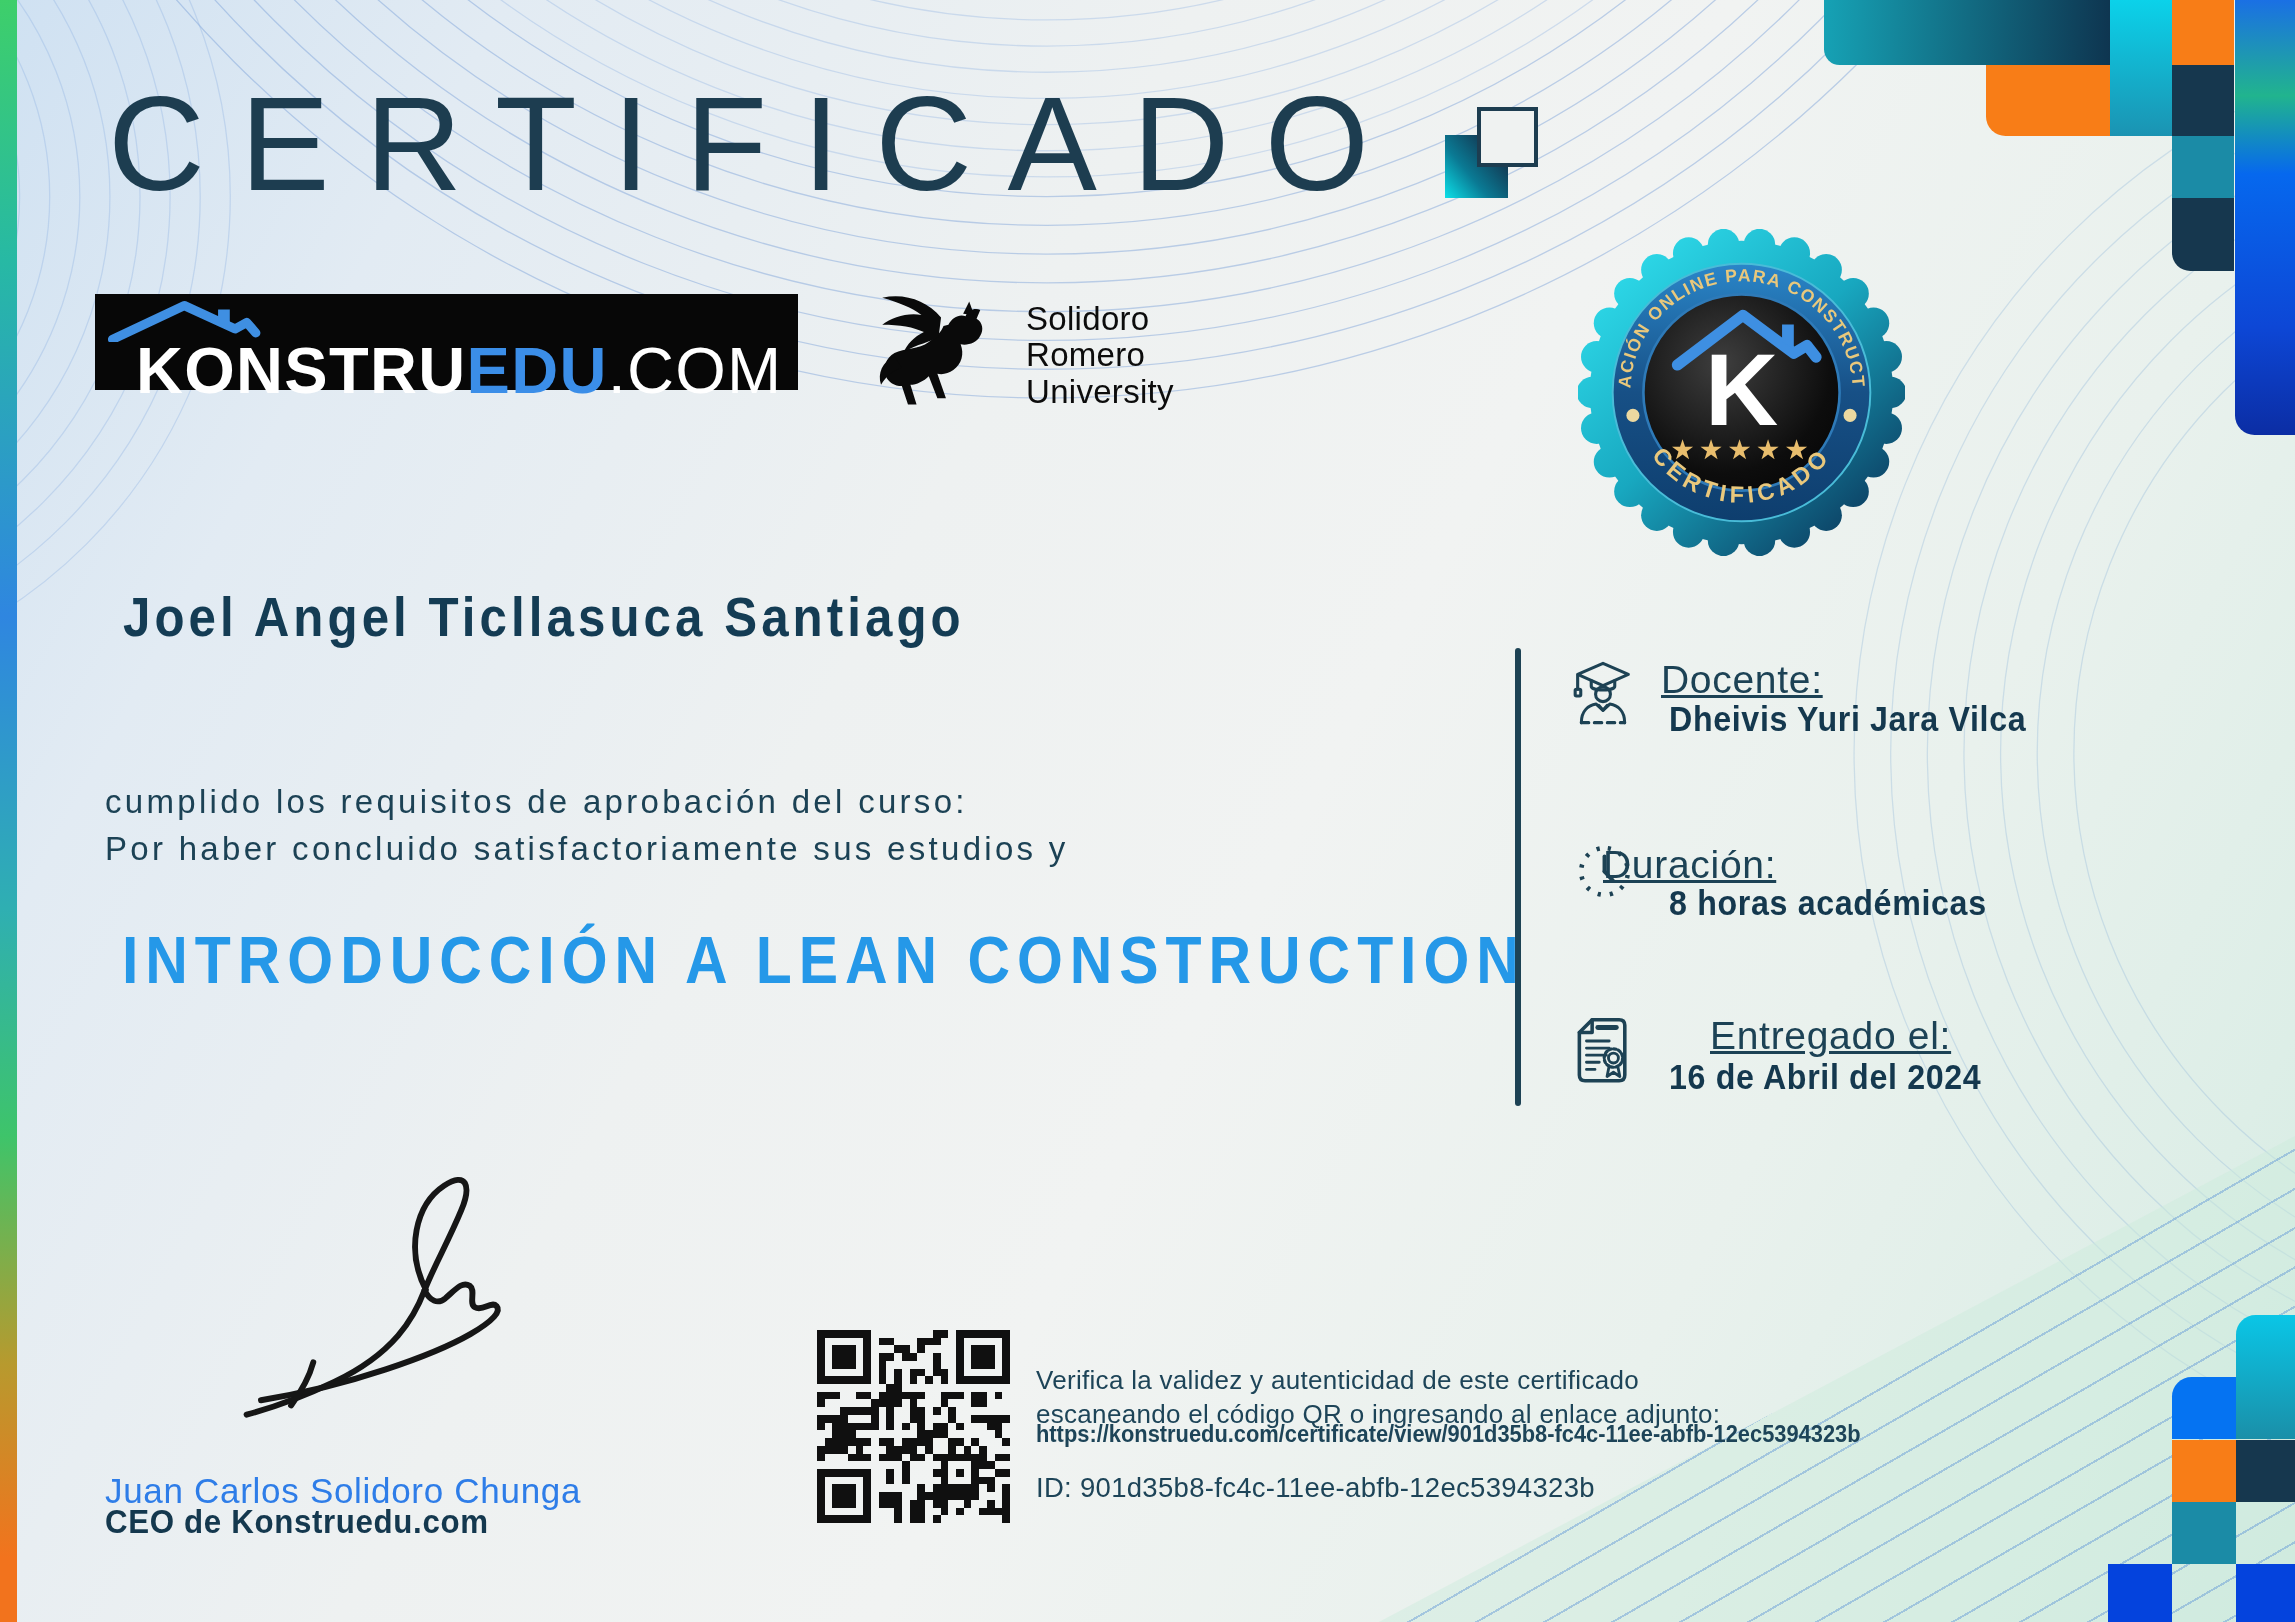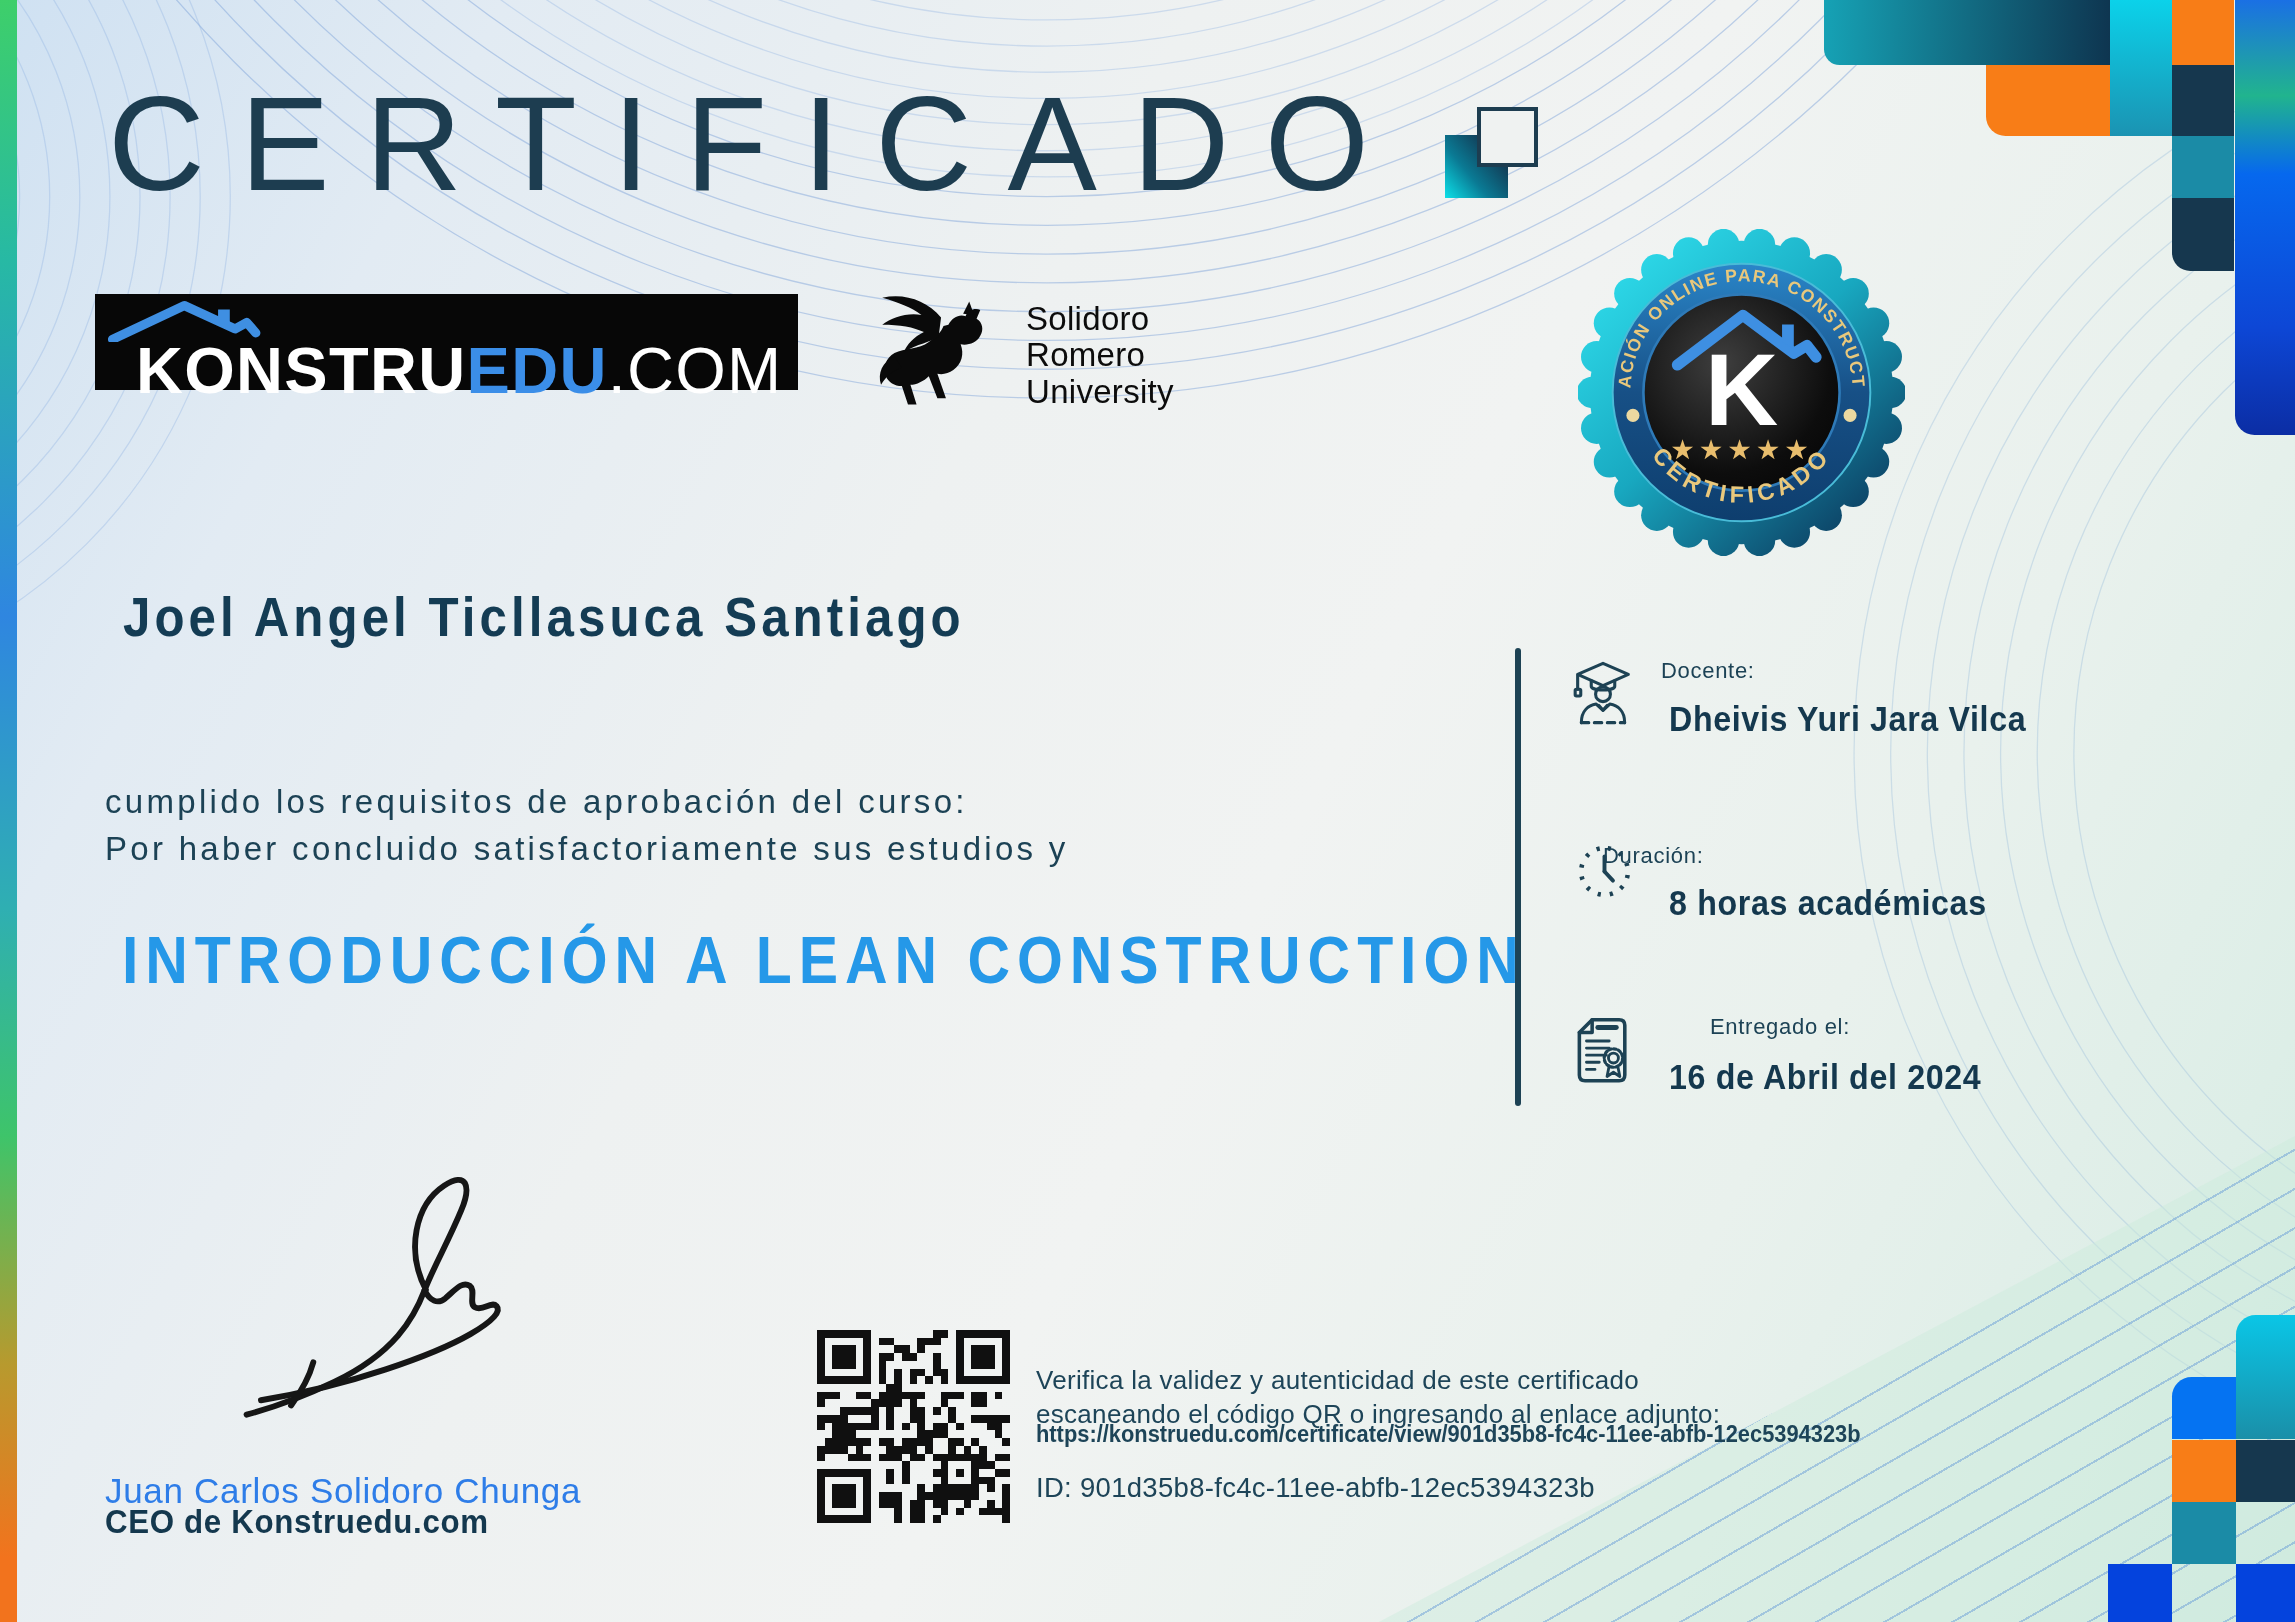--- a/index.html
+++ b/index.html
@@ -30,21 +30,21 @@
   .kbox-text .com{font-weight:400;}
   .dru-text{position:absolute;left:1026px;top:301px;font-size:33px;line-height:1.1;color:#0c0c0c;
     font-weight:500;letter-spacing:0.3px;}
   .intro{position:absolute;left:105px;top:489px;font-size:33px;letter-spacing:2px;color:#1c4255;}
   .recipient{position:absolute;left:123px;top:584px;font-size:56px;font-weight:700;color:#143c54;
     letter-spacing:4.6px;transform:scaleX(0.88);transform-origin:left top;white-space:nowrap;}
   .bodytxt{position:absolute;left:105px;top:779px;font-size:33px;line-height:1.42;letter-spacing:3.3px;color:#1c4255;}
   .course{position:absolute;left:122px;top:921px;font-size:67px;font-weight:700;color:#2598e8;
     letter-spacing:7.9px;transform:scaleX(0.88);transform-origin:left top;white-space:nowrap;}
   .divider{position:absolute;left:1515px;top:648px;width:5.9px;height:458px;background:#1d4254;border-radius:3.3px;}
-  .dlabel{position:absolute;font-size:22px;letter-spacing:0.7px;color:#1c4255;}
+  .dlabel{position:absolute;font-size:39px;letter-spacing:0.7px;color:#1c4255;text-decoration:underline;}
   .dvalue{position:absolute;font-size:35px;font-weight:700;color:#14384e;letter-spacing:0.7px;
     transform:scaleX(0.92);transform-origin:left top;white-space:nowrap;}
   .sig-name{position:absolute;left:105px;top:1451px;font-size:35px;color:#2e7de8;letter-spacing:0.7px;margin-top:20px;}
   .sig-role{position:absolute;left:105px;top:1502px;font-size:34px;font-weight:700;color:#14384e;
     letter-spacing:0.7px;transform:scaleX(0.92);transform-origin:left top;}
   .v1{position:absolute;left:1036px;top:1365px;font-size:26px;letter-spacing:0.3px;color:#1d4458;text-align:right;}
   .v2{position:absolute;left:1036px;top:1399px;font-size:26px;letter-spacing:0.3px;color:#1d4458;}
   .vurl{position:absolute;left:1036px;top:1421px;font-size:23px;font-weight:700;color:#1d4458;
     transform:scaleX(0.95);transform-origin:left top;white-space:nowrap;}
   .vid{position:absolute;left:1036px;top:1472px;font-size:27.5px;letter-spacing:0.3px;color:#1d4458;}

